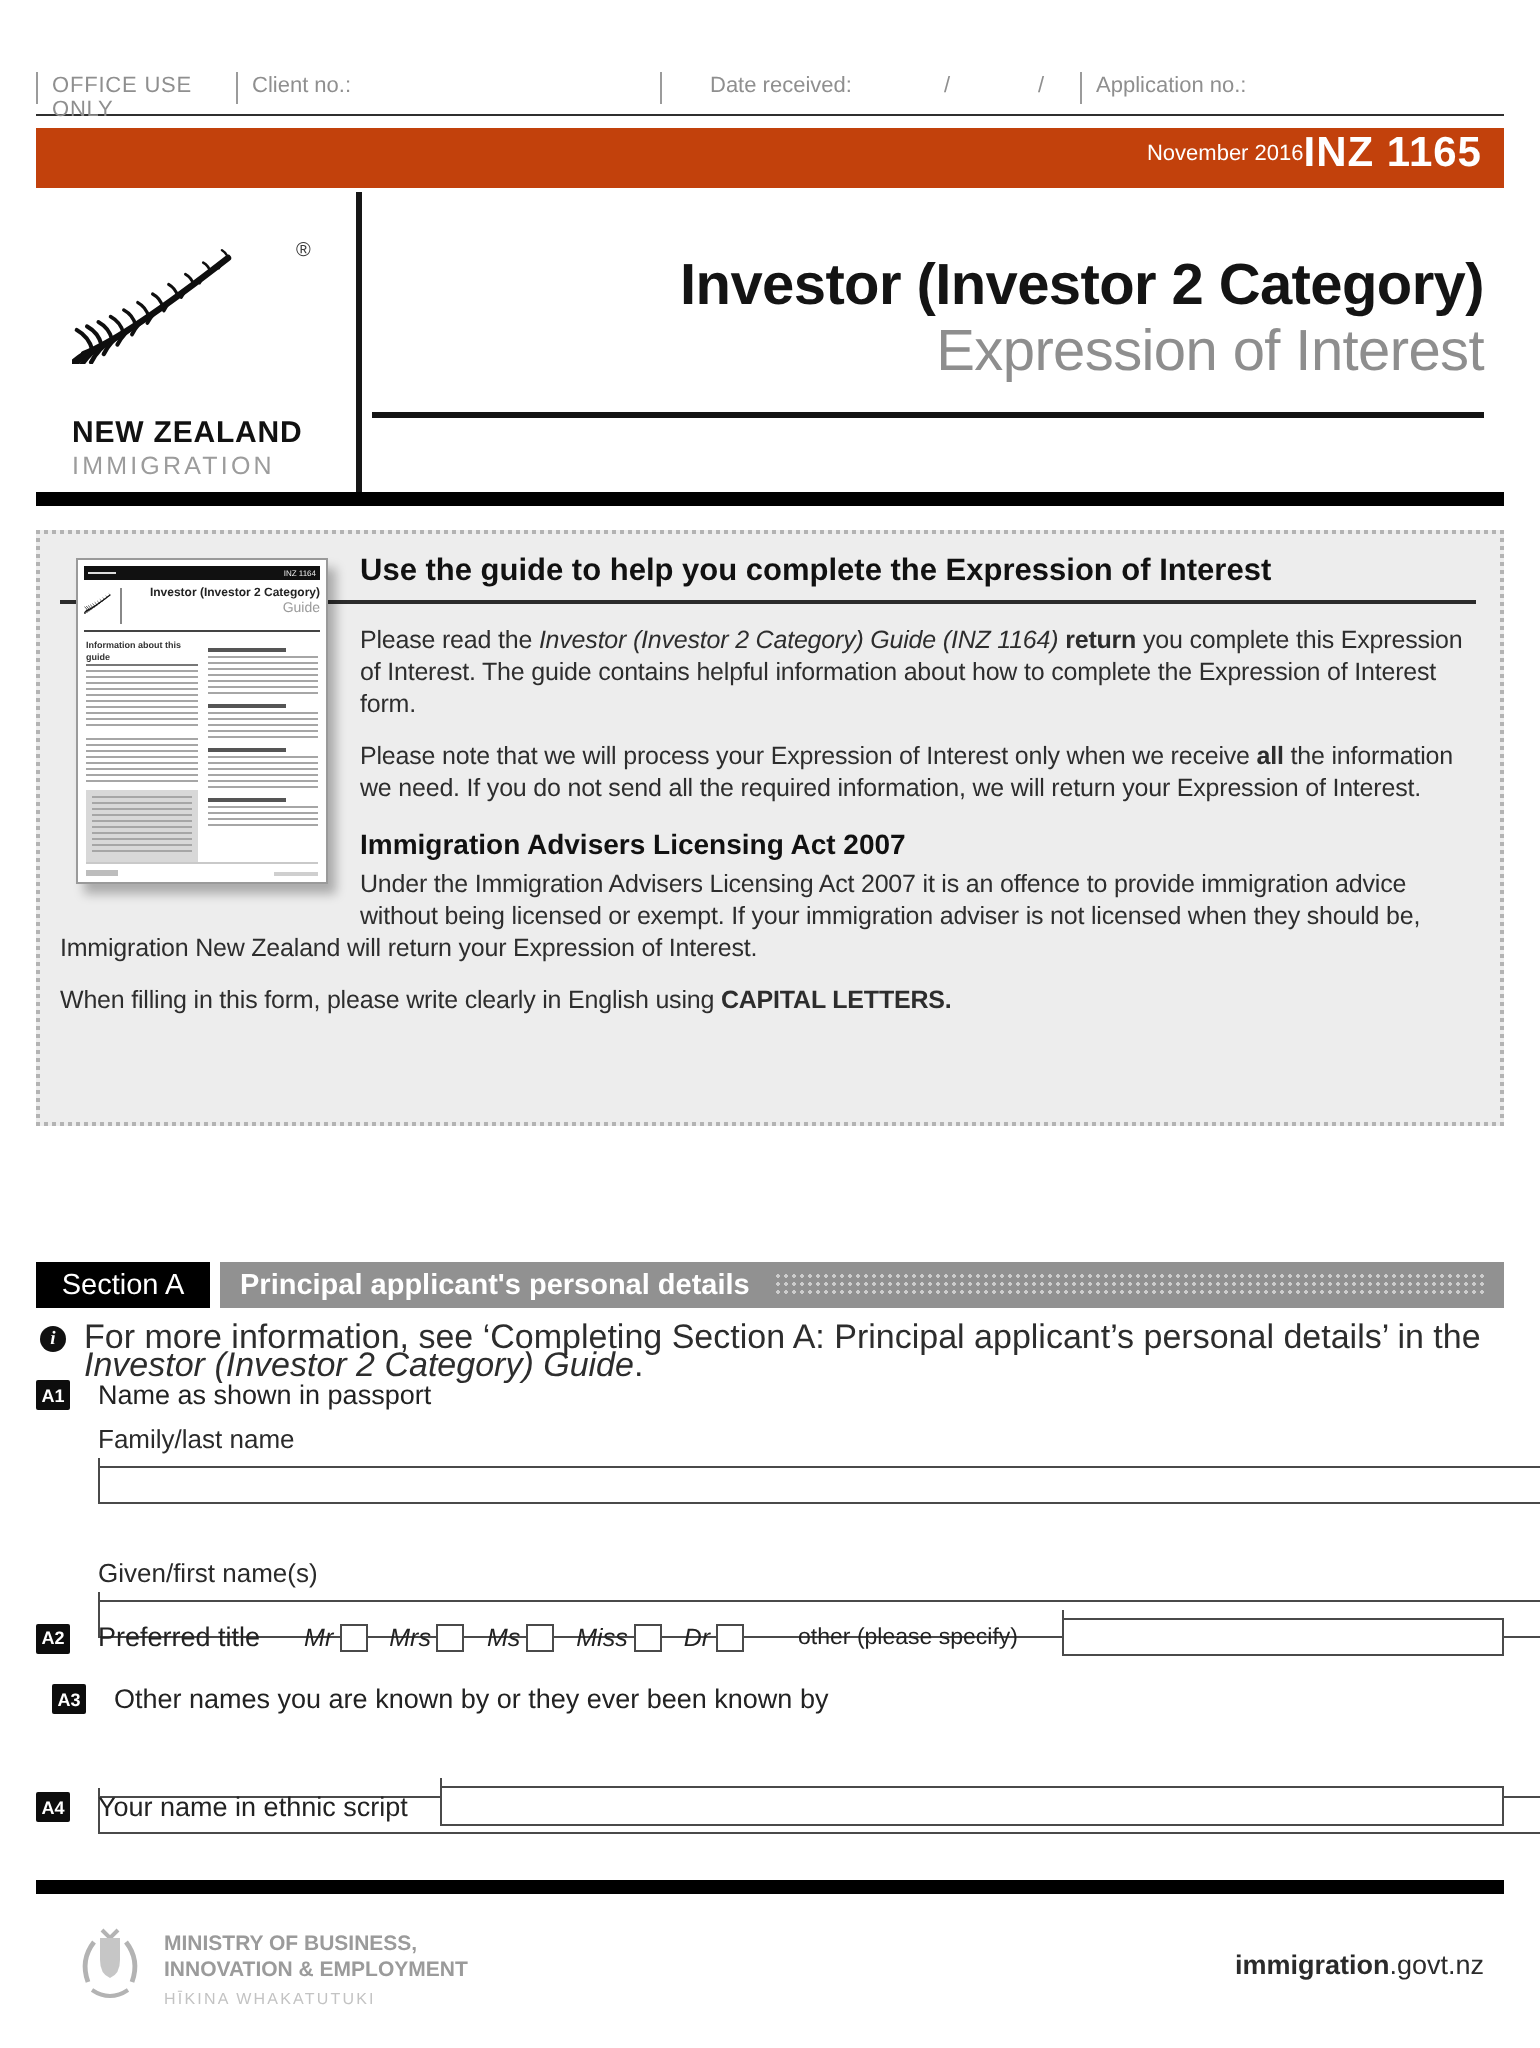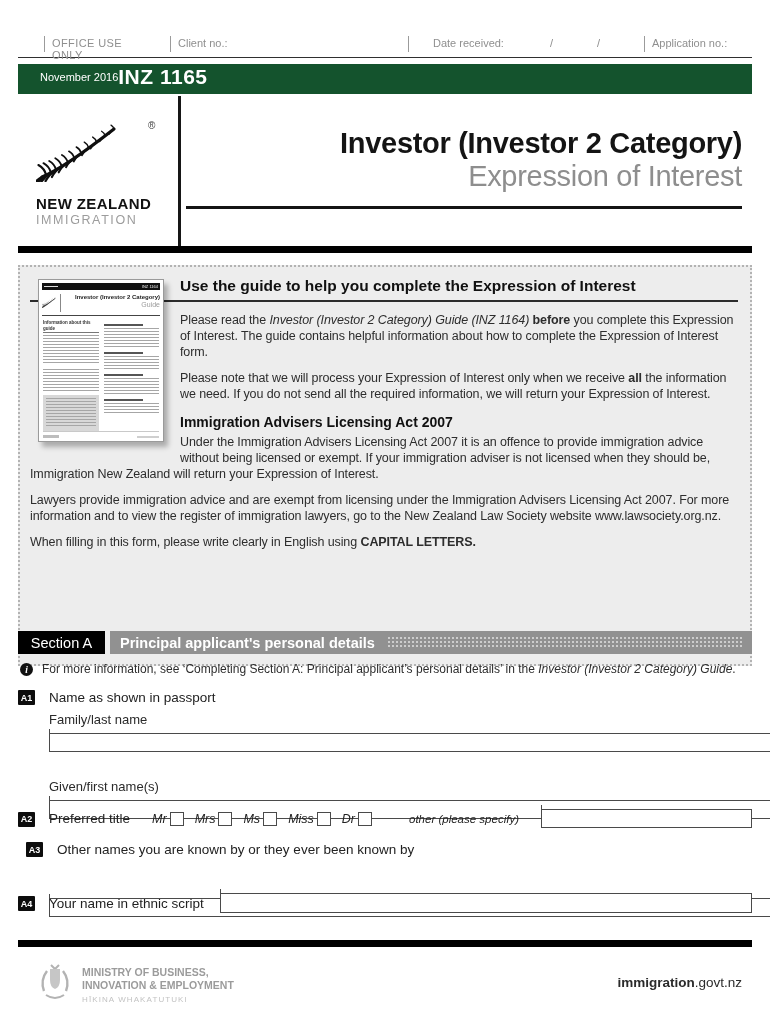--- a/index.html
+++ b/index.html
@@ -2,50 +2,50 @@
 <html><head>
 <meta charset="utf-8">
 <style>
   html,body{margin:0;padding:0;background:#fff;}
   body{width:770px;height:1024px;font-family:"Liberation Sans",sans-serif;}
   .page{position:relative;width:770px;height:1024px;background:#fff;overflow:hidden;color:#2d2d2d;}
   .abs{position:absolute;}
 
   
   .office-strip{top:36px;left:18px;right:18px;height:21px;border-bottom:1px solid #2f2f2f;display:flex;color:#8f8f8f;font-size:11px;}
-  .strip-seg{border-left:1px solid #9b9b9b;padding:1px 0 0 7px;height:16px;box-sizing:border-box;margin-left:26px;}
+  .strip-seg{border-left:1px solid #9b9b9b;padding:1px 0 0 7px;height:16px;box-sizing:border-box;}
   .seg1{width:100px;letter-spacing:.4px;}
   .seg2{width:212px;}
   .seg3{width:210px;display:flex;padding-left:24px;}
   .seg4{flex:1;}
   .slash1{margin-left:46px;}
   .slash2{margin-left:44px;}
 
   
-  .inz-bar{top:64px;left:18px;right:18px;height:30px;background:#14532d;color:#fff;display:flex;align-items:center;justify-content:flex-start;padding:0 11px 4px 22px;box-sizing:border-box;}
+  .inz-bar{top:64px;left:18px;right:18px;height:30px;background:#c2410c;color:#fff;display:flex;align-items:center;justify-content:flex-end;padding:0 11px 4px 22px;box-sizing:border-box;}
   .edition{font-size:11px;}
   .form-code{font-size:21px;font-weight:bold;letter-spacing:.5px;}
 
   
   .header{top:94px;left:18px;right:18px;height:152px;}
   .vline{position:absolute;left:160px;top:2px;bottom:0;width:3px;background:#161616;}
   .logo{position:absolute;left:18px;top:24px;width:132px;}
   .tm{position:absolute;left:112px;top:2px;font-size:10px;color:#3a3a3a;}
-  .brand1{font-size:15px;font-weight:bold;color:#111;letter-spacing:.4px;margin-top:9px;}
+  .brand1{font-size:15px;font-weight:bold;color:#111;letter-spacing:.4px;margin-top:21px;}
   .brand2{font-size:12.5px;color:#9c9c9c;letter-spacing:1.6px;margin-top:1px;}
   .titles{position:absolute;right:10px;top:32px;text-align:right;white-space:nowrap;}
   .title1{font-size:29px;font-weight:bold;color:#141414;line-height:34px;letter-spacing:-.3px;}
   .title2{font-size:29px;color:#8e8e8e;line-height:33px;letter-spacing:-.3px;}
   .title-rule{position:absolute;left:168px;right:10px;top:112px;height:3px;background:#141414;}
   .thick-bar{left:18px;right:18px;height:7px;background:#000;}
   .tb1{top:246px;}
   .tb2{top:940px;}
 
   
-  .guide-box{top:265px;left:18px;right:18px;height:401px;background:#ededed;border:2px dotted #b3b3b3;box-sizing:border-box;padding:8px 12px 0 10px;overflow:hidden;}
+  .guide-box{top:265px;left:18px;right:18px;height:298px;background:#ededed;border:2px dotted #b3b3b3;box-sizing:border-box;padding:8px 12px 0 10px;overflow:hidden;}
   .guide-thumb{float:left;width:126px;height:163px;margin:4px 16px 10px 8px;background:#fff;border:1px solid #9a9a9a;box-shadow:4px 5px 5px rgba(0,0,0,.28);position:relative;box-sizing:border-box;}
   .thumb-bar{height:7px;background:#111;margin:3px 3px 0;display:flex;justify-content:space-between;align-items:center;color:#eee;font-size:4px;padding:0 2px;}
   .thumb-dash{width:14px;height:1px;background:#ddd;}
   .thumb-head{display:flex;align-items:flex-start;gap:3px;margin:4px 3px 0;border-bottom:1px solid #444;padding-bottom:3px;}
   .thumb-fern{flex:none;border-right:1px solid #888;padding-right:2px;}
   .thumb-titles{flex:1;text-align:right;}
   .thumb-title{font-size:6px;font-weight:bold;color:#222;line-height:7px;}
   .thumb-sub{font-size:7px;color:#9a9a9a;line-height:8px;}
   .thumb-cols{display:flex;gap:5px;margin:4px 4px 0;}
   .tcol{flex:1;}
@@ -67,42 +67,42 @@
   
   .section-bar{top:631px;left:18px;right:18px;height:23px;display:flex;}
   .sec-label{width:87px;background:#000;color:#fff;font-size:14.5px;display:flex;align-items:center;justify-content:center;}
   .sec-gap{width:5px;}
   .sec-title{flex:1;background:#919191;color:#fff;font-weight:bold;font-size:14.5px;display:flex;align-items:center;padding-left:10px;}
   .sec-dots{flex:1;align-self:stretch;margin:5px 8px 5px 12px;background-image:radial-gradient(#cdcdcd .9px,rgba(0,0,0,0) 1px);background-size:4px 4px;}
 
   
   .info-note{top:662px;left:20px;right:18px;display:flex;gap:9px;align-items:flex-start;}
   .info-icon{flex:none;width:13px;height:13px;border-radius:50%;background:#111;color:#fff;font-size:9.5px;font-weight:bold;font-style:italic;font-family:"Liberation Serif",serif;display:flex;align-items:center;justify-content:center;margin-top:1px;}
-  .note-text{font-size:12px;color:#2d2d2d;line-height:14px;}
+  .note-text{font-size:17px;color:#2d2d2d;line-height:14px;}
 
   
   .q-badge{flex:none;width:17px;height:15px;background:#0d0d0d;color:#fff;font-size:9px;font-weight:bold;display:flex;align-items:center;justify-content:center;border-radius:1px;margin-top:1px;}
   .q-row{display:flex;gap:14px;align-items:flex-start;text-align:right;}
   .q-label{font-size:13.5px;color:#222;line-height:17px;}
   .sub-label{font-size:13px;color:#2a2a2a;}
   .fwrap{position:relative;border:1px solid #4a4a4a;background:#fff;box-sizing:border-box;}
   .fwrap::before{content:"";position:absolute;left:-1px;top:-5px;width:1px;height:5px;background:#4a4a4a;}
   .fwrap input{border:0;outline:0;width:100%;height:100%;box-sizing:border-box;padding:0 5px;font:13px "Liberation Sans",sans-serif;background:transparent;color:#111;}
   .qa1{top:689px;left:18px;right:18px;}
   .lbl-family{top:712px;left:49px;}
   .in-family{top:733px;left:49px;right:18px;height:19px;}
   .lbl-given{top:759px;left:49px;margin-top:20px;}
   .in-given{top:781px;left:49px;right:18px;height:19px;}
   .qa2{top:809px;left:18px;right:18px;display:flex;align-items:center;gap:14px;}
   .opts{display:flex;align-items:center;margin-left:8px;}
   .opt{display:flex;align-items:center;margin-right:11px;}
   .opt-label{font-style:italic;font-size:12.5px;color:#222;margin-right:3px;}
   .cb{appearance:none;-webkit-appearance:none;width:14px;height:14px;border:1px solid #4a4a4a;background:#fff;margin:0;cursor:pointer;}
   .cb:checked{background:#333;}
-  .other-label{font-style:italic;font-size:11.5px;color:#222;margin:0 8px 0 12px;white-space:nowrap;}
+  .other-label{font-size:11.5px;color:#222;margin:0 8px 0 2px;white-space:nowrap;}
   .a2-input{flex:1;height:19px;}
   .qa3{top:841px;left:26px;right:18px;}
   .in-a3{top:860px;left:49px;right:18px;height:19px;}
   .qa4{top:893px;left:18px;right:18px;display:flex;align-items:center;gap:14px;}
   .a4-input{flex:1;height:20px;margin-left:2px;}
 
   
   .footer{top:960px;left:38px;right:28px;display:flex;justify-content:space-between;align-items:flex-start;}
   .mbie{display:flex;gap:10px;align-items:flex-start;}
   .mbie-text{margin-top:6px;}
@@ -240,25 +240,24 @@
         </div>
       </div>
       <div class="thumb-foot">
         <span class="tf-a"></span>
         <span class="tf-b"></span>
       </div>
     </div>
 
     <div class="guide-content">
       <h1 class="guide-h1">Use the guide to help you complete the Expression of Interest</h1>
-      <p class="gp"><span>Please read the </span><span class="run-i">Investor (Investor 2 Category) Guide (INZ 1164)</span><span> </span><span class="run-b">before</span><span> you complete this Expression of Interest. The guide contains helpful information about how to complete the Expression of Interest form.</span></p>
+      <p class="gp"><span>Please read the </span><span class="run-i">Investor (Investor 2 Category) Guide (INZ 1164)</span><span> </span><span class="run-b">return</span><span> you complete this Expression of Interest. The guide contains helpful information about how to complete the Expression of Interest form.</span></p>
       <p class="gp"><span>Please note that we will process your Expression of Interest only when we receive </span><span class="run-b">all</span><span> the information we need. If you do not send all the required information, we will return your Expression of Interest.</span></p>
       <h2 class="guide-h2">Immigration Advisers Licensing Act 2007</h2>
       <p class="gp gp-tight">Under the Immigration Advisers Licensing Act 2007 it is an offence to provide immigration advice without being licensed or exempt. If your immigration adviser is not licensed when they should be, Immigration New Zealand will return your Expression of Interest.</p>
-      <p class="gp">Lawyers provide immigration advice and are exempt from licensing under the Immigration Advisers Licensing Act 2007. For more information and to view the register of immigration lawyers, go to the New Zealand Law Society website www.lawsociety.org.nz.</p>
       <p class="gp"><span>When filling in this form, please write clearly in English using </span><span class="run-b">CAPITAL LETTERS.</span></p>
     </div>
   </div>
 
   <div class="abs section-bar">
     <div class="sec-label">Section A</div>
     <div class="sec-gap"></div>
     <div class="sec-title">
       <span>Principal applicant's personal details</span>
       <span class="sec-dots"></span>

